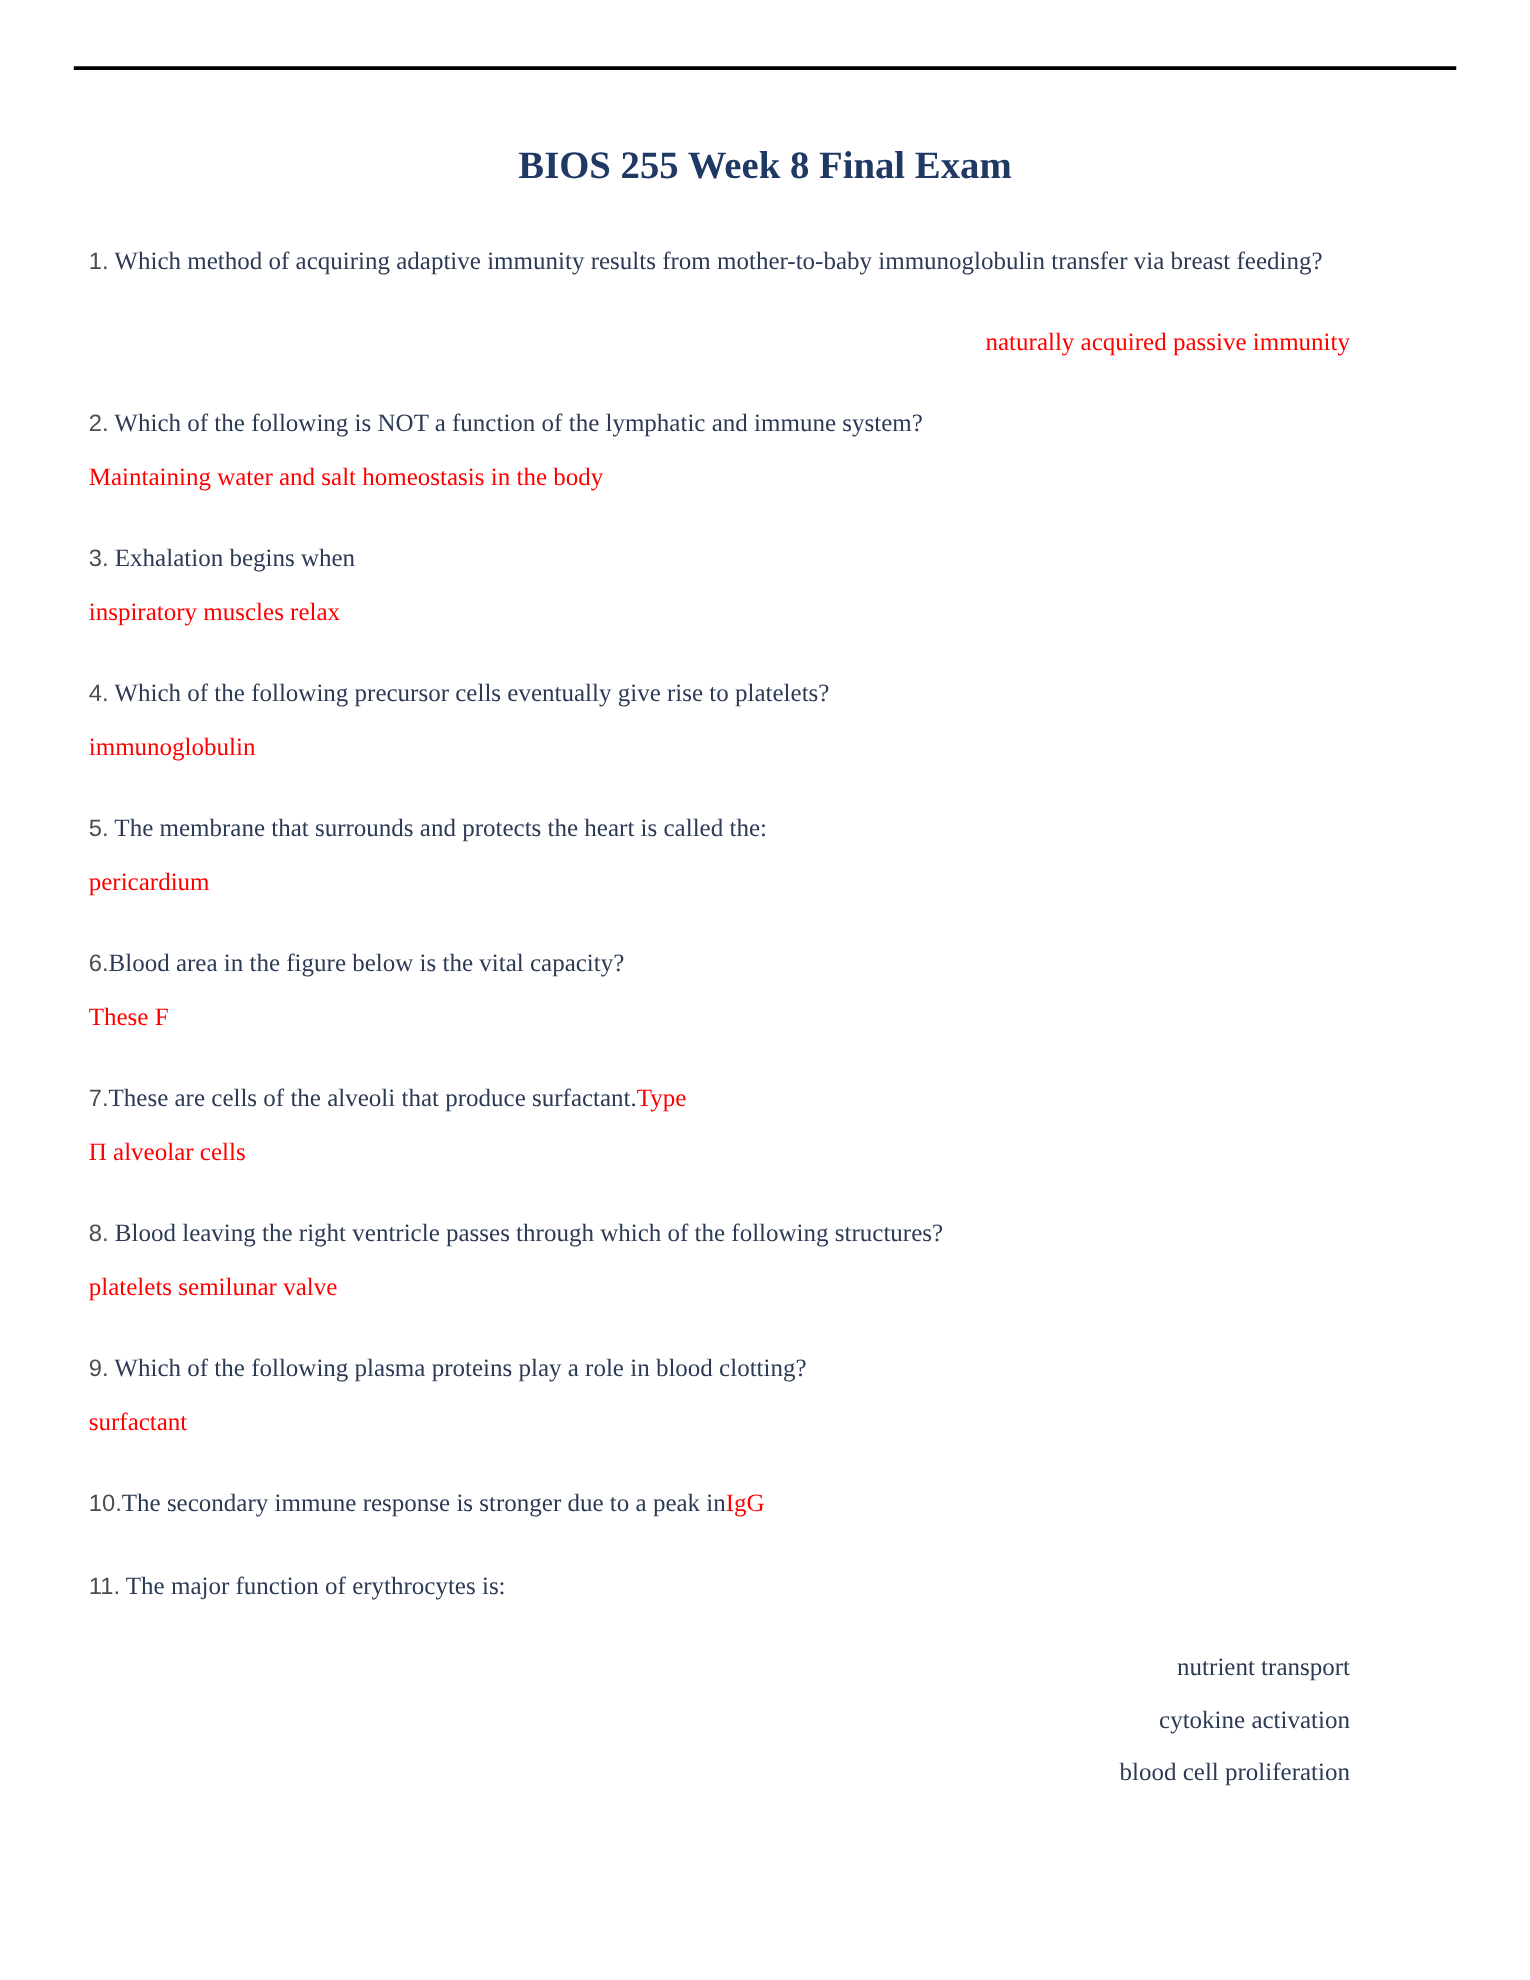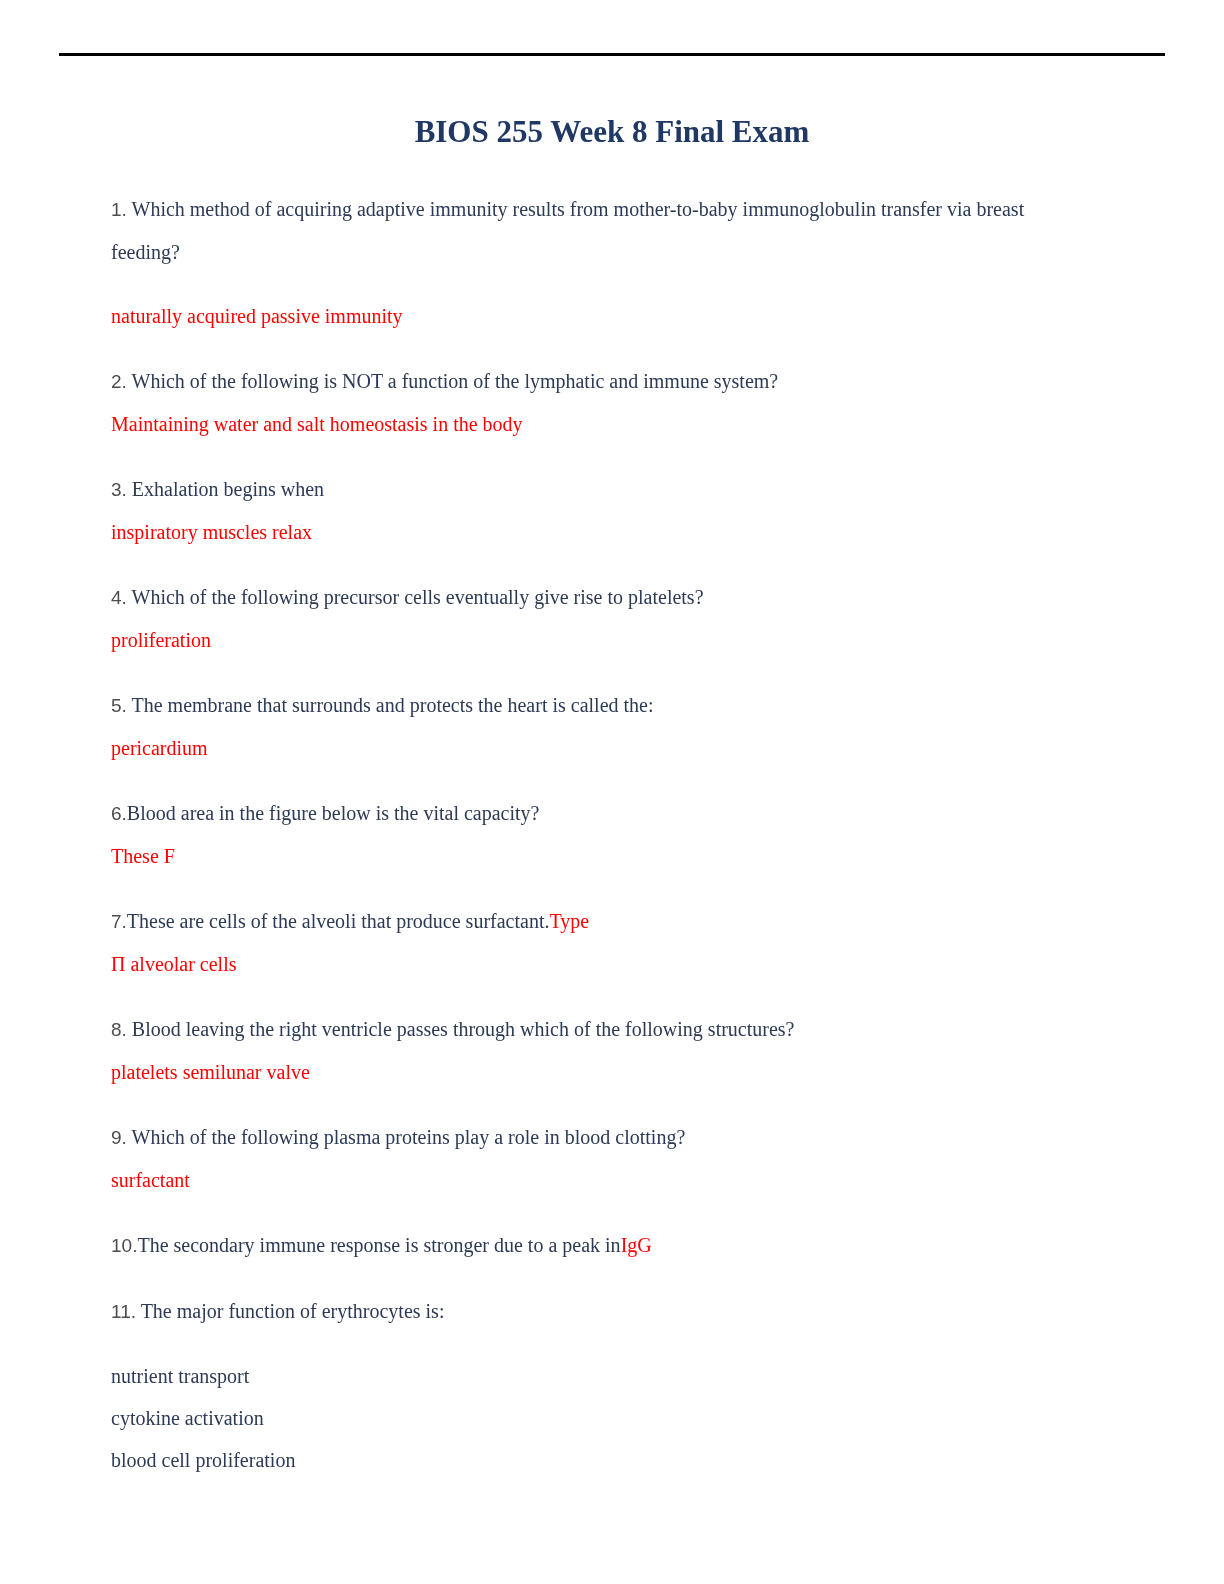--- a/index.html
+++ b/index.html
@@ -19,38 +19,38 @@
   }
   h1.doc-title {
     text-align: center;
     color: #1F3864;
     font-size: 31px;
     font-weight: bold;
     margin: 58px 0 38px 0;
     font-family: "Liberation Serif", serif;
   }
   .content {
-    padding: 0 144px 0 111px;
+    padding: 0 144px 0 71px;
     color: #2c3a55;
     font-size: 20px;
   }
   .question { margin-bottom: 23px; }
   .q-line { margin: 0; line-height: 42px; }
   .q-num {
     font-family: "Liberation Sans", sans-serif;
     color: #4d4d4d;
     font-size: 19px;
   }
   .ans {
     color: #ff0000;
     margin: 0;
     line-height: 42px;
   }
   .ans-inline { color: #ff0000; }
-  .gap { margin-top: 22px; }
+  .gap { margin-top: 22px; text-align: right; }
   .options .opt { margin: 0; line-height: 42px; }
 </style>
 </head>
 <body>
 
 <div class="page">
   <hr class="top-rule">
   <h1 class="doc-title">BIOS 255 Week 8 Final Exam</h1>
 
   <div class="content">
@@ -65,21 +65,21 @@
       <p class="ans">Maintaining water and salt homeostasis in the body</p>
     </div>
 
     <div class="question">
       <p class="q-line"><span class="q-num">3.</span><span class="q-text"> Exhalation begins when</span></p>
       <p class="ans">inspiratory muscles relax</p>
     </div>
 
     <div class="question">
       <p class="q-line"><span class="q-num">4.</span><span class="q-text"> Which of the following precursor cells eventually give rise to platelets?</span></p>
-      <p class="ans">proliferation</p>
+      <p class="ans">immunoglobulin</p>
     </div>
 
     <div class="question">
       <p class="q-line"><span class="q-num">5.</span><span class="q-text"> The membrane that surrounds and protects the heart is called the:</span></p>
       <p class="ans">pericardium</p>
     </div>
 
     <div class="question">
       <p class="q-line"><span class="q-num">6.</span><span class="q-text">Blood area in the figure below is the vital capacity?</span></p>
       <p class="ans">These F</p>

